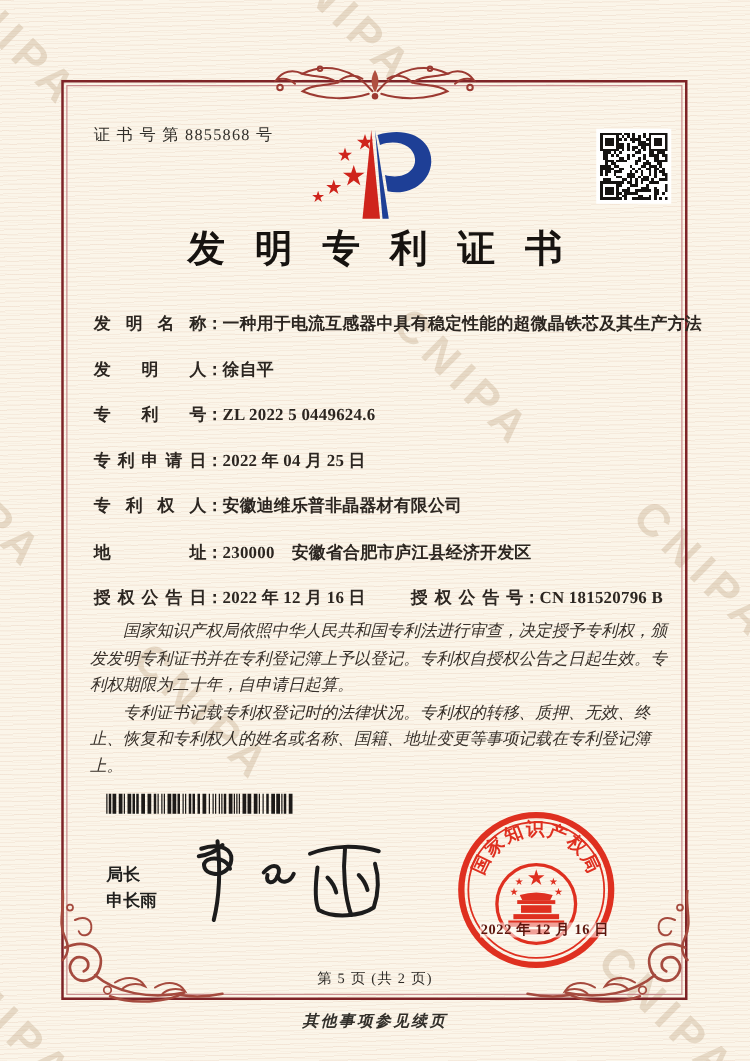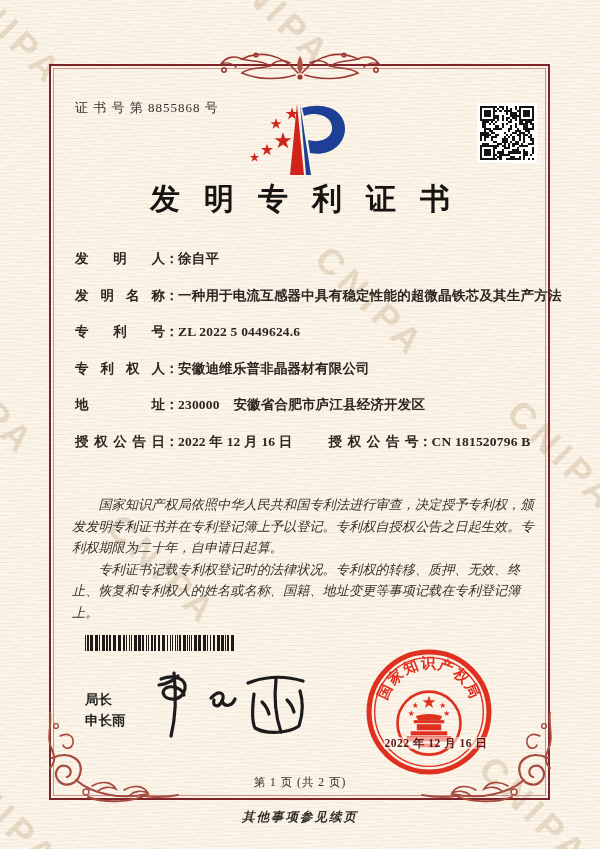--- a/index.html
+++ b/index.html
@@ -495,27 +495,30 @@
       <rect x="18" y="24" width="1" height="1" fill="#161412"></rect>
       <rect x="20" y="24" width="1" height="1" fill="#161412"></rect>
       <rect x="22" y="24" width="1" height="1" fill="#161412"></rect>
       <rect x="24" y="24" width="1" height="1" fill="#161412"></rect>
     </svg></div>
 
 <div class="abs title">发明专利证书</div>
 
 <div class="abs fields">
   <div class="frow">
+    <span class="flabel">发明名称</span><span class="fcolon">：</span><span class="fvalue">一种用于电流互感器中具有稳定性能的超微晶铁芯及其生产方法</span>
+  </div>
+  <div class="frow">
     <span class="flabel">发明人</span><span class="fcolon">：</span><span class="fvalue">徐自平</span>
   </div>
   <div class="frow">
-    <span class="flabel">发明名称</span><span class="fcolon">：</span><span class="fvalue">一种用于电流互感器中具有稳定性能的超微晶铁芯及其生产方法</span>
-  </div>
-  <div class="frow">
     <span class="flabel">专利号</span><span class="fcolon">：</span><span class="fvalue">ZL 2022 5 0449624.6</span>
+  </div>
+  <div class="frow">
+    <span class="flabel">专利申请日</span><span class="fcolon">：</span><span class="fvalue">2022 年 04 月 25 日</span>
   </div>
   <div class="frow">
     <span class="flabel">专利权人</span><span class="fcolon">：</span><span class="fvalue">安徽迪维乐普非晶器材有限公司</span>
   </div>
   <div class="frow">
     <span class="flabel">地址</span><span class="fcolon">：</span><span class="fvalue">230000　安徽省合肥市庐江县经济开发区</span>
   </div>
   <div class="frow">
     <span class="flabel">授权公告日</span><span class="fcolon">：</span><span class="fvalue">2022 年 12 月 16 日</span><span class="flabel grant2">授权公告号</span><span class="fcolon">：</span><span class="fvalue">CN 181520796 B</span>
   </div>
@@ -565,14 +568,14 @@
     <path d="M-13,-7 Q0,-11 13,-7 L11,-3 L-11,-3 Z"></path>
     <rect x="-15" y="-3" width="30" height="3"></rect>
     <rect x="-12" y="1" width="24" height="6"></rect>
     <rect x="-18" y="8" width="36" height="4"></rect>
     <rect x="-22" y="13" width="44" height="5"></rect>
     <rect x="-10" y="20" width="20" height="4" rx="2"></rect>
   </g>
 </svg>
 <div class="abs seal-date"><span>2022 年 12 月 16 日</span></div>
 
-<div class="abs pageno">第 1 页 (共 2 页)</div>
+<div class="abs pageno">第 5 页 (共 2 页)</div>
 <div class="abs contnote">其他事项参见续页</div>
 
 </body></html>

